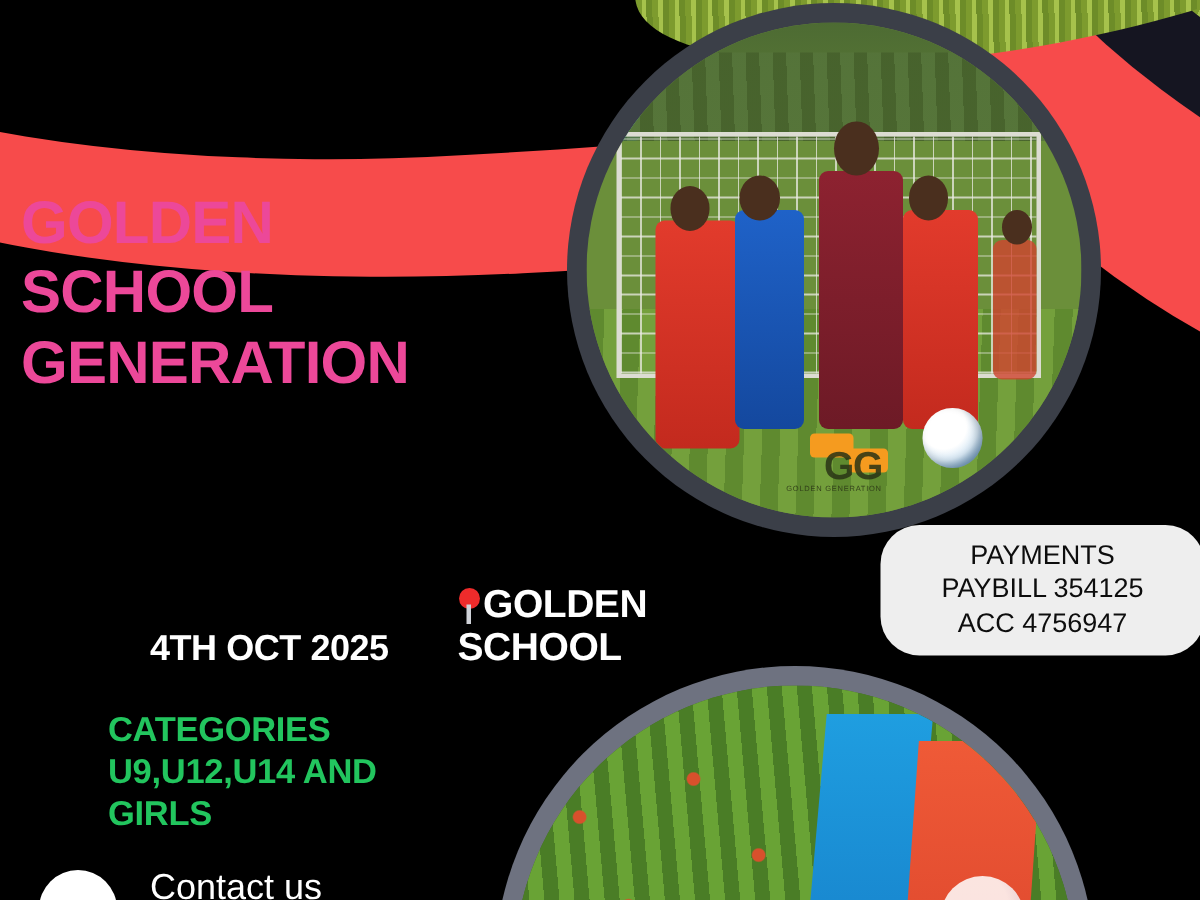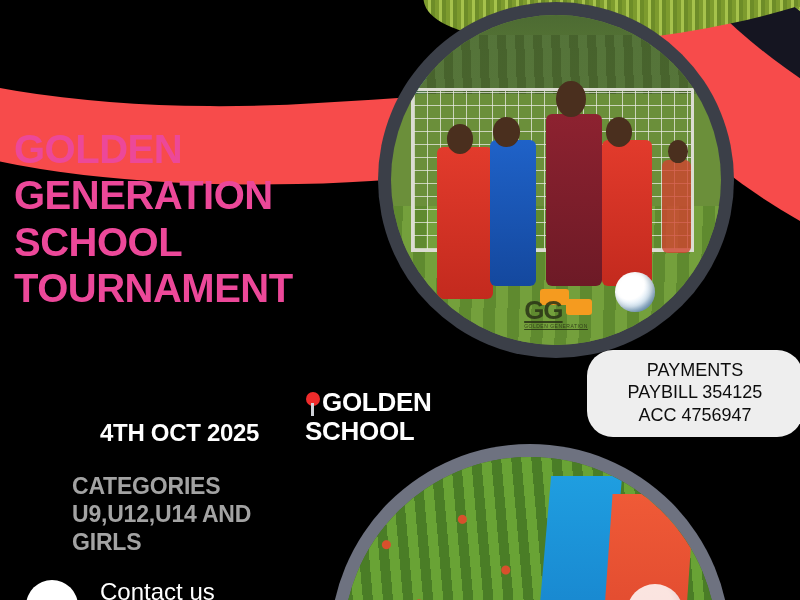--- a/index.html
+++ b/index.html
@@ -132,21 +132,21 @@
   .ball{
     position:absolute;left:68%;top:78%;width:12%;height:12%;border-radius:50%;
     background:radial-gradient(circle at 35% 30%,#fff 40%,#d7e8f5 60%,#2f7ec4 100%);
     box-shadow:inset -3px -3px 6px rgba(0,0,0,.25);
   }
   .boot{position:absolute;background:#f59b1f;border-radius:3px;}
   .b1{left:45%;top:83%;width:9%;height:5%;}
   .b2{left:53%;top:86%;width:8%;height:5%;}
   .watermark{
     position:absolute;left:50%;bottom:5%;transform:translateX(-50%);
-    text-align:left;color:#2a3316;opacity:.85;text-decoration:underline;
+    text-align:right;color:#2a3316;opacity:.85;
   }
   .watermark .gg{font-size:26px;font-weight:bold;letter-spacing:-1px;line-height:1;}
   .watermark .gl{font-size:5px;letter-spacing:.5px;}
 
   
   #photo-bottom{left:330px;top:444px;width:400px;height:400px;}
   .scene2{position:absolute;inset:0;background:#3f6a22;}
   .s2-bush{position:absolute;inset:0;
     background:repeating-linear-gradient(85deg,#4a7d26 0 10px,#69a335 10px 20px);}
   .s2-flowers{position:absolute;left:0;top:10%;width:58%;height:45%;
@@ -189,21 +189,21 @@
     position:absolute;left:1px;top:0;width:14px;height:14px;border-radius:50%;
     background:#ef2b2b;display:block;
   }
   .pin u{
     position:absolute;left:6px;top:11px;width:3px;height:13px;
     background:#cfd2d8;display:block;text-decoration:none;
   }
 
   #categories{
     position:absolute;left:72px;top:472px;
-    color:#a3a3a3;font-weight:bold;font-size:23px;line-height:1.22;
+    color:#22c55e;font-weight:bold;font-size:23px;line-height:1.22;
     letter-spacing:-.2px;
   }
   #categories span{display:block;white-space:nowrap;}
 
   #contact{
     position:absolute;left:100px;top:578px;
     color:#fff;font-size:24px;font-weight:normal;white-space:nowrap;
   }
   #contact-badge{
     position:absolute;left:26px;top:580px;width:52px;height:52px;
@@ -277,23 +277,22 @@
         <div class="s2-banner-blue"></div>
         <div class="s2-banner-red"></div>
         <div class="s2-ball"></div>
 
       </div>
     </div>
   </div>
 
   <div id="title">
     <span class="line on-red">GOLDEN</span>
+    <span class="line">SCHOOL</span>
     <span class="line">GENERATION</span>
-    <span class="line">SCHOOL</span>
-    <span class="line">TOURNAMENT</span>
   </div>
 
   <div id="date">4TH OCT 2025</div>
 
   <div id="venue">
     <span class="pin"><i></i><u></u></span><span>GOLDEN</span><br>
     <span>SCHOOL</span>
   </div>
 
   <div id="categories">

